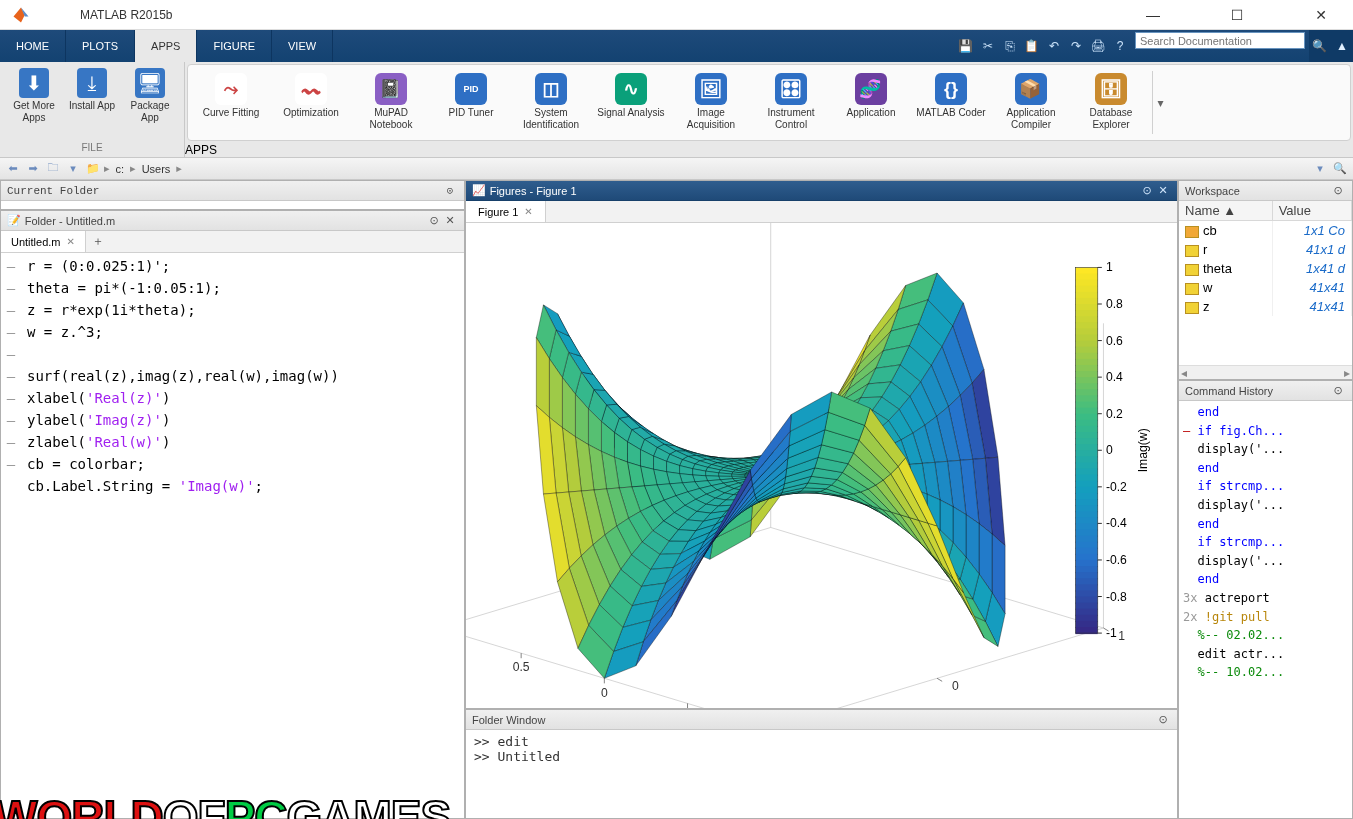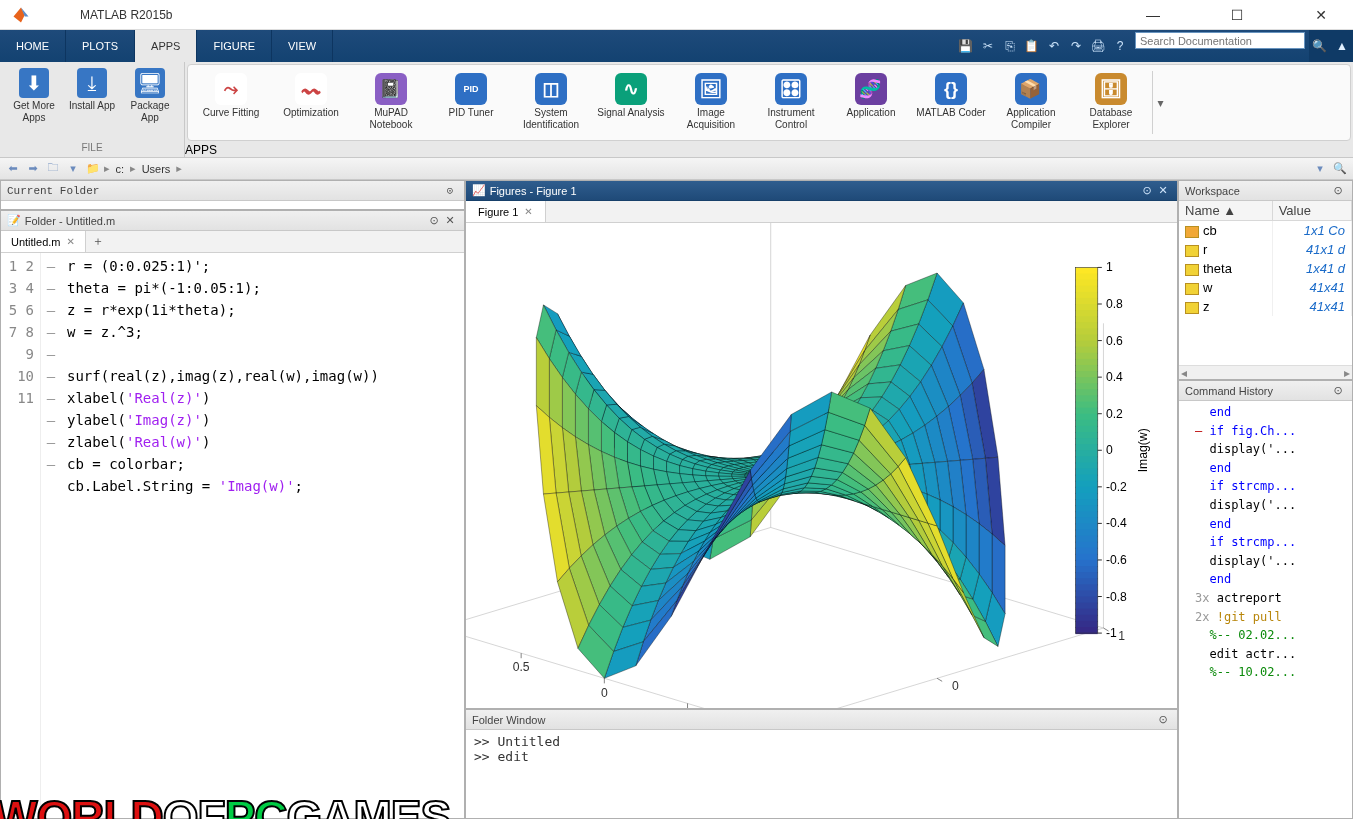--- a/index.html
+++ b/index.html
@@ -57,21 +57,21 @@
 .cmdbody { flex: 1; font-family: Consolas, monospace; font-size: 13px; padding: 4px 8px; overflow: hidden; }
 .prompt { color: #333; }
 .right-col { width: 175px; display: flex; flex-direction: column; }
 .wksp { height: 200px; }
 .wksp table { width: 100%; border-collapse: collapse; font-size: 13px; }
 .wksp th { text-align: left; padding: 2px 6px; background: #f5f5f5; border-bottom: 1px solid #d8d8d8; font-weight: normal; color: #444; border-right: 1px solid #d8d8d8; }
 .wksp td { padding: 2px 6px; border-right: 1px solid #f0f0f0; }
 .wksp .valcol { color: #1a6bc9; font-style: italic; text-align: right; }
 .wksp .varicn { display: inline-block; width: 14px; height: 12px; margin-right: 4px; vertical-align: middle; }
 .histpanel { flex: 1; }
-.histbody { flex: 1; font-family: Consolas, monospace; font-size: 12px; padding: 2px 16px; overflow: hidden; line-height: 1.55; }
+.histbody { flex: 1; font-family: Consolas, monospace; font-size: 12px; padding: 2px 4px; overflow: hidden; line-height: 1.55; }
 .histbody .kw { color: #0000ff; }
 .histbody .cmt { color: #0a8a0a; text-align: center; }
 .histbody .tn { color: #999; font-size: 12px; }
 .histbody .pfx { color: #b00; }
 .surfsvg { width: 100%; height: 100%; }
 .watermark { position: absolute; bottom: -25px; left: -6px; font-family: Impact, sans-serif; font-size: 46px; font-weight: 900; letter-spacing: -1px; pointer-events: none; }
 .watermark .r { color: #d11; -webkit-text-stroke: 2px #000; }
 .watermark .g { color: #0c4; -webkit-text-stroke: 2px #000; }
 .watermark .w { color: #fff; -webkit-text-stroke: 2px #000; }
 .watermark .b { color: #29a6e6; -webkit-text-stroke: 2px #000; }
@@ -221,32 +221,20 @@
         <span class="hbtn">✕</span>
       </div>
       <div class="editor-tabs">
         <div class="etab">
           <span>Untitled.m</span>
           <span class="close">✕</span>
         </div>
         <div class="plus">＋</div>
       </div>
       <div class="code">
-        <div class="gutter" id="gutter">1
-2
-3
-4
-5
-6
-7
-8
-9
-10
-11
-</div>
         <div class="marks" id="marks">–
 –
 –
 –
 
 –
 –
 –
 –
 –
@@ -1045,22 +1033,22 @@
           </svg>
       </div>
     </div>
     <div class="panel cmdwin">
       <div class="panel-header">
         <span>Folder Window</span>
         <div class="spacer"></div>
         <span class="hbtn">⊙</span>
       </div>
       <div class="cmdbody">
+        <div class="prompt">&gt;&gt; edit</div>
         <div class="prompt">&gt;&gt; Untitled</div>
-        <div class="prompt">&gt;&gt; edit</div>
       </div>
     </div>
   </div>
 
   <div class="right-col">
     <div class="panel wksp">
       <div class="panel-header">
         <span>Workspace</span>
         <div class="spacer"></div>
         <span class="hbtn">⊙</span>

